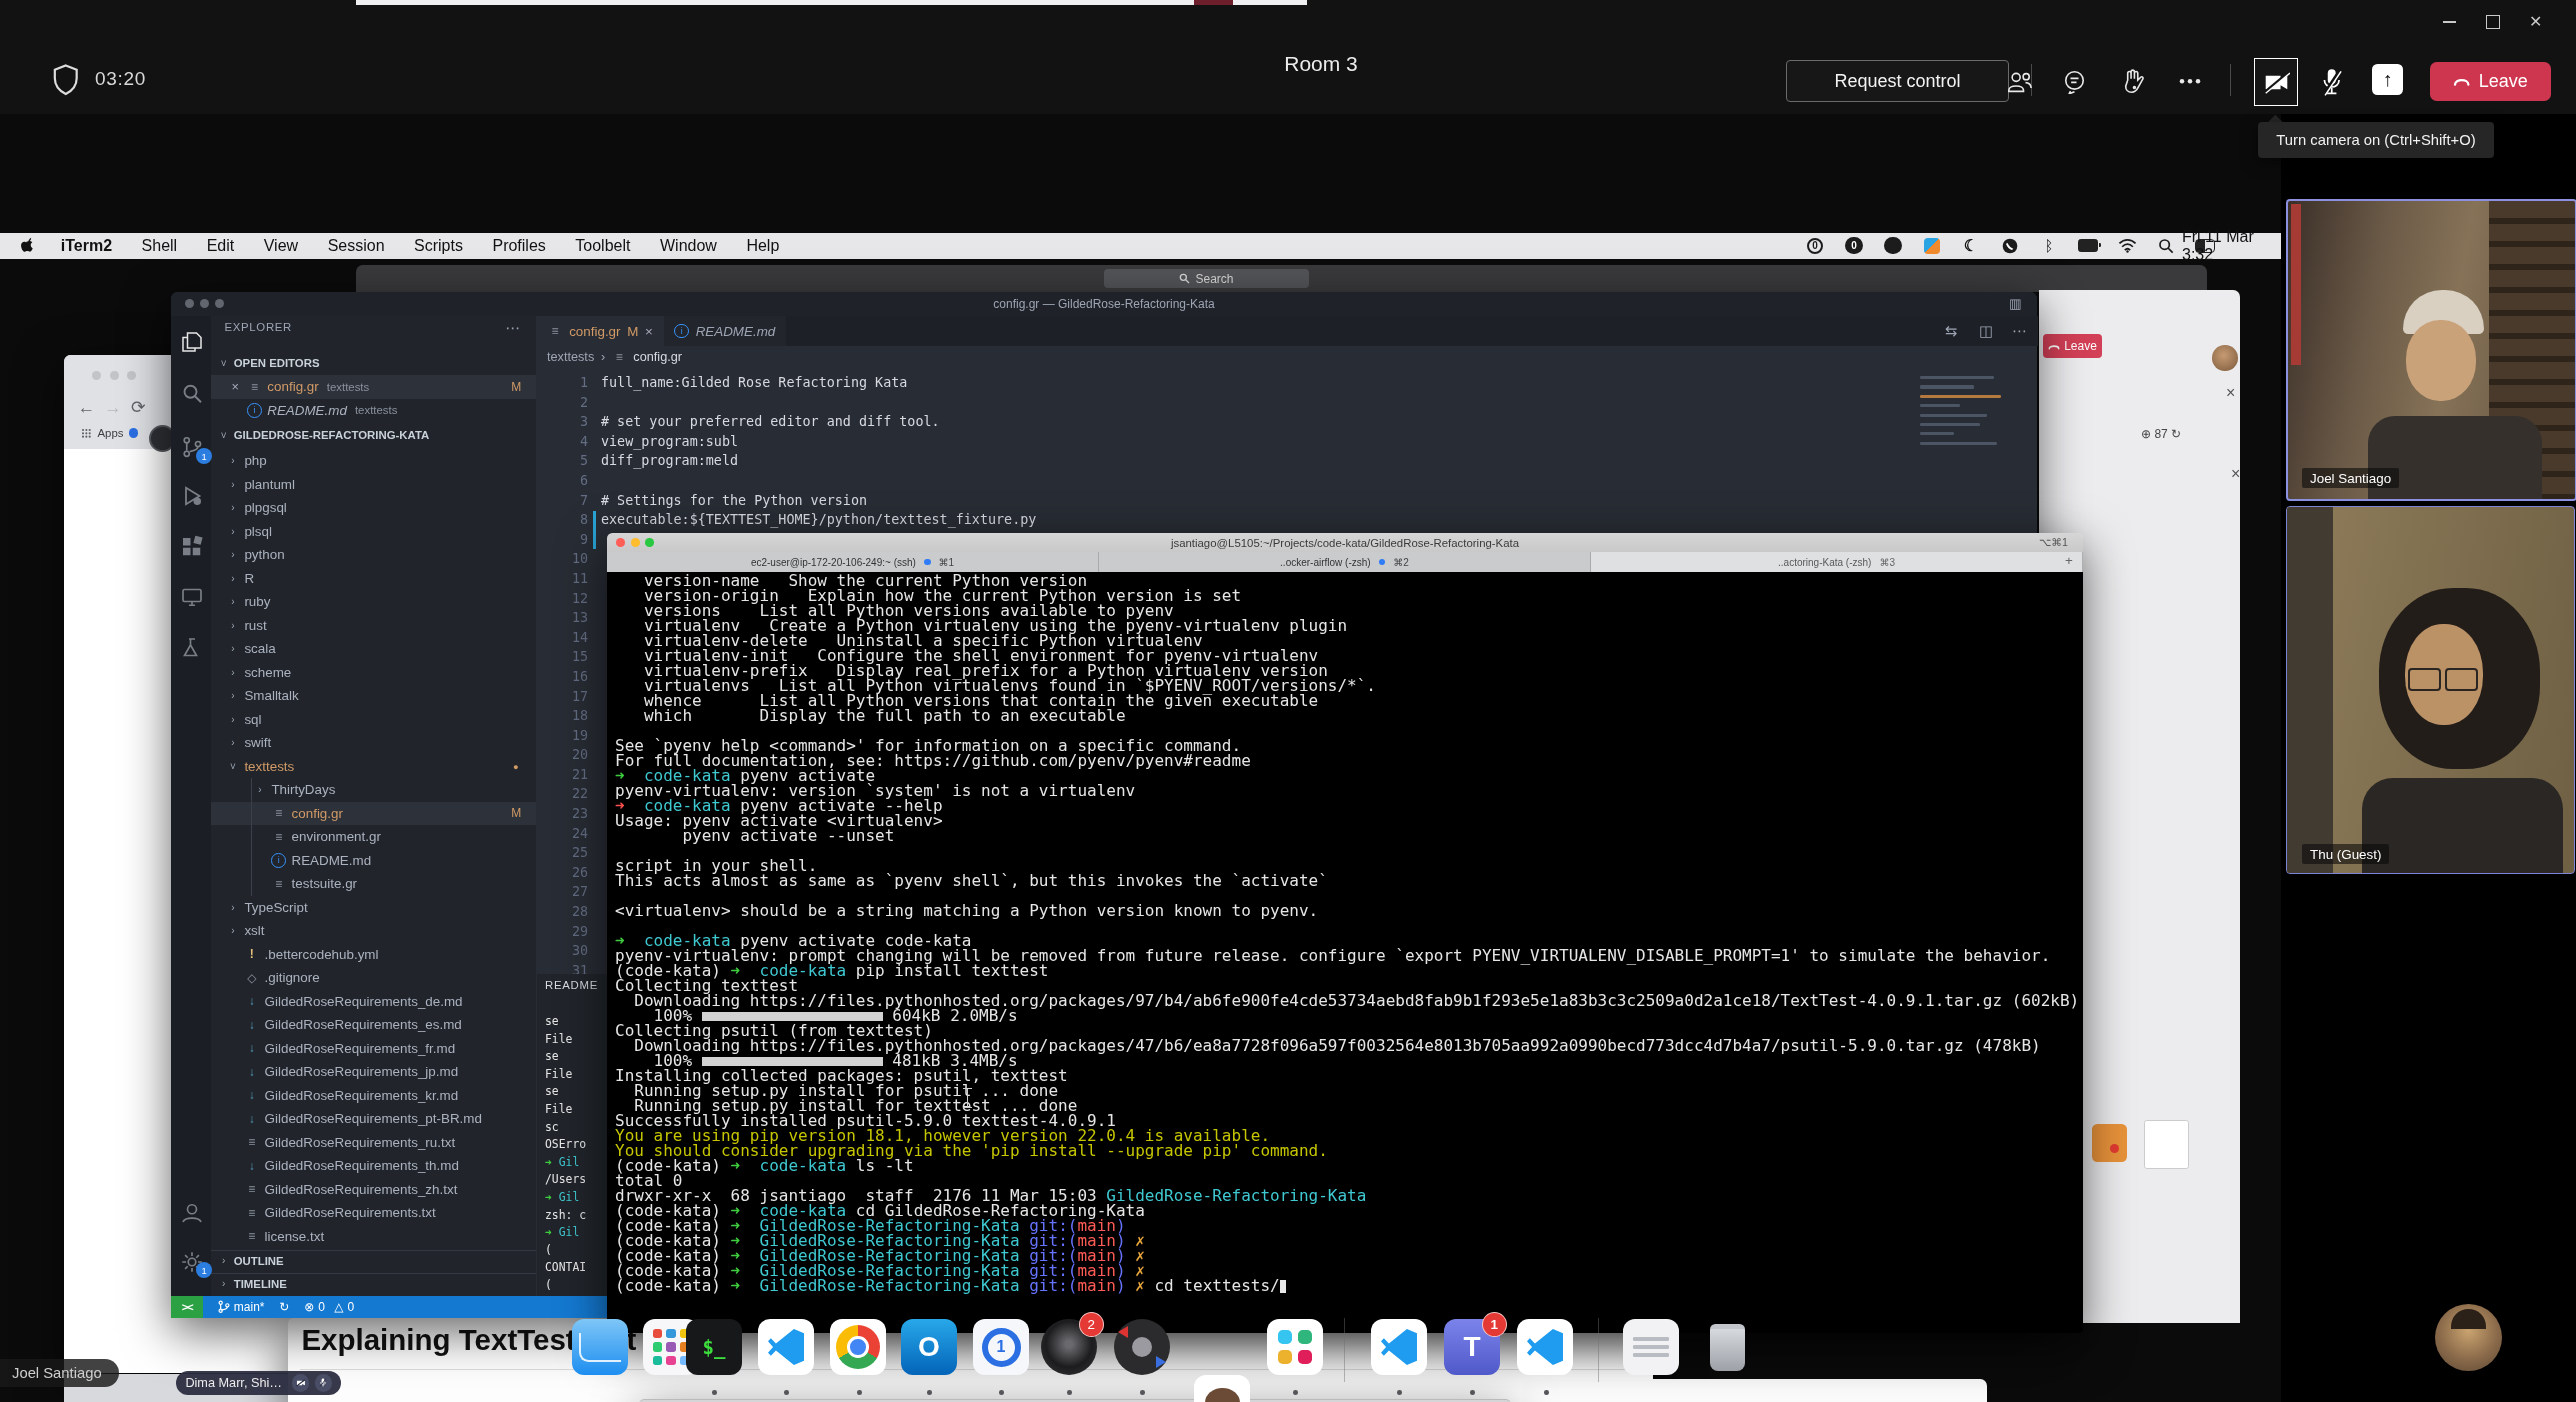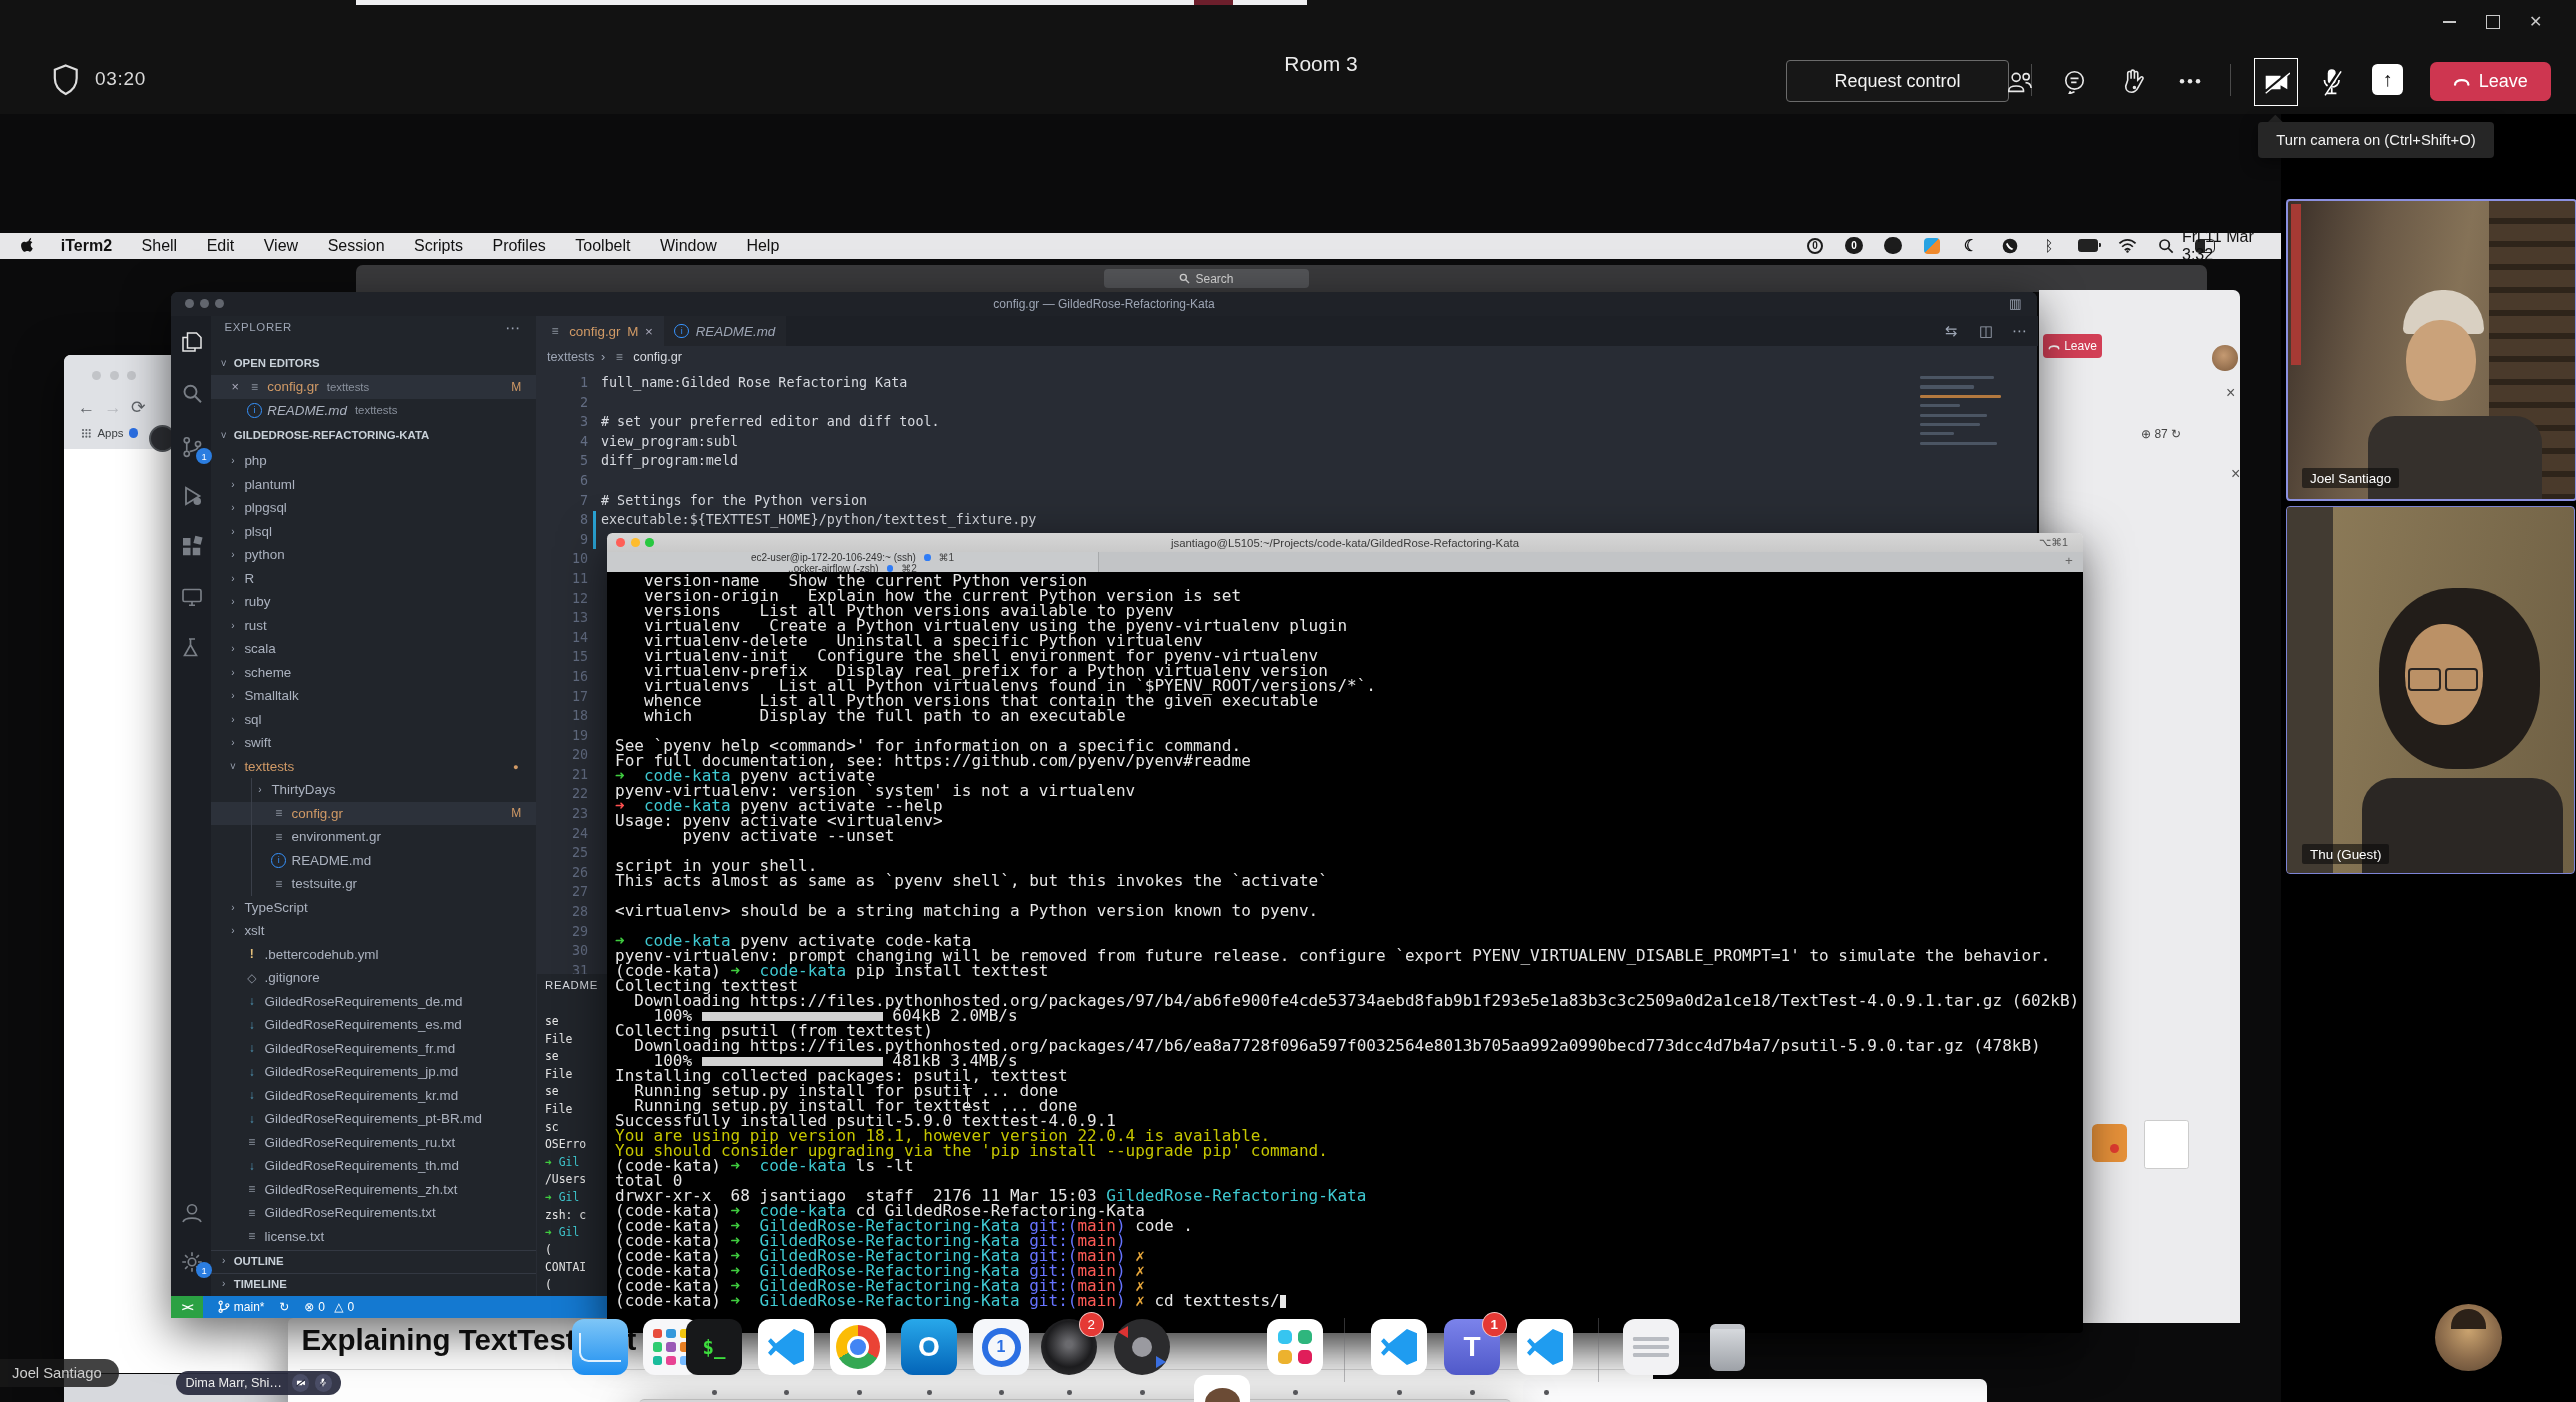--- a/index.html
+++ b/index.html
@@ -120,21 +120,21 @@
   #problines{left:545px;top:899px;font-size:11.4px;line-height:17.6px;white-space:pre;color:#c8cdd4;}
   #vstatus{left:171px;top:1182px;width:1866px;height:21.5px;background:#1479d1;display:flex;align-items:center;color:#fff;font-size:12px;}
   #remote{width:32px;height:21.5px;background:#2ba143;display:flex;align-items:center;justify-content:center;font-weight:bold;font-size:11.4px;letter-spacing:-1.3px;}
   .stitem{display:flex;align-items:center;gap:4px;margin-left:14.8px;}
 
   
   #iterm{left:607px;top:419px;width:1476px;height:800px;border-radius:5.4px 5.4px 4px 4px;}
   #it-title{left:607px;top:419px;width:1476px;height:19px;background:linear-gradient(#d6d6d6,#c9c9c9);border-radius:5.4px 5.4px 0 0;display:flex;align-items:center;justify-content:center;color:#3a3a3a;font-size:11.4px;}
   .itdot{top:424px;width:8.7px;height:8.7px;border-radius:50%;}
   #it-key{left:2039px;top:422px;color:#555;font-size:10.7px;}
-  #it-tabs{left:607px;top:438px;width:1476px;height:20px;background:#c2c4c6;display:flex;flex-direction:column;}
+  #it-tabs{left:607px;top:438px;width:1476px;height:20px;background:#c2c4c6;display:flex;}
   .ttab{width:492px;height:20px;display:flex;align-items:center;justify-content:center;gap:8px;font-size:10px;color:#333;border-right:0.7px solid #a8aaac;box-sizing:border-box;background:#c9cbcd;}
   .ttab.act{background:#e9eaeb;}
   .tdot{width:6.7px;height:6.7px;border-radius:50%;background:#2f7cf6;}
   .tkey{color:#444;}
   #it-new{left:2065px;top:439px;color:#666;font-size:13.4px;}
   #term{left:607px;top:458px;width:1476px;height:761px;background:#000;padding:1.3px 0 0 8px;box-sizing:border-box;border-radius:0 0 4px 4px;}
   .tl{height:15px;line-height:15px;white-space:pre;font-size:16px;font-family:"DejaVu Sans Mono","DejaVu Sans",monospace;}
   .tw{color:#e6e6e6}.tg{color:#3fcc3f}.tr{color:#ff5050}.tc{color:#3fc9d1}.ty{color:#c6c600}.tb{color:#6673ff}.tm{color:#ff5b56}.tx{color:#e8a73a}
   .pbar{display:inline-block;width:181px;height:9.4px;background:#d2d2d2;vertical-align:middle;}
   .cur{display:inline-block;width:6.7px;height:12.7px;background:#e8e8e8;vertical-align:middle;}
@@ -758,21 +758,20 @@
       <div class="tl"><span class="tw">Installing collected packages: psutil, texttest</span></div>
       <div class="tl"><span class="tw">  Running setup.py install for psutil ... done</span></div>
       <div class="tl"><span class="tw">  Running setup.py install for texttest ... done</span></div>
       <div class="tl"><span class="tw">Successfully installed psutil-5.9.0 texttest-4.0.9.1</span></div>
       <div class="tl"><span class="ty">You are using pip version 18.1, however version 22.0.4 is available.</span></div>
       <div class="tl"><span class="ty">You should consider upgrading via the 'pip install --upgrade pip' command.</span></div>
       <div class="tl"><span class="tw">(code-kata) </span><span class="tg">➜  </span><span class="tc">code-kata</span><span class="tw"> ls -lt</span></div>
       <div class="tl"><span class="tw">total 0</span></div>
       <div class="tl"><span class="tw">drwxr-xr-x  68 jsantiago  staff  2176 11 Mar 15:03 </span><span class="tc">GildedRose-Refactoring-Kata</span></div>
       <div class="tl"><span class="tw">(code-kata) </span><span class="tg">➜  </span><span class="tc">code-kata</span><span class="tw"> cd GildedRose-Refactoring-Kata</span></div>
-      <div class="tl"><span class="tw">(code-kata) </span><span class="tg">➜  </span><span class="tc">GildedRose-Refactoring-Kata</span><span class="tb"> git:(</span><span class="tm">main</span><span class="tb">)</span><span class="tw"> code .</span></div>
       <div class="tl"><span class="tw">(code-kata) </span><span class="tg">➜  </span><span class="tc">GildedRose-Refactoring-Kata</span><span class="tb"> git:(</span><span class="tm">main</span><span class="tb">)</span></div>
       <div class="tl"><span class="tw">(code-kata) </span><span class="tg">➜  </span><span class="tc">GildedRose-Refactoring-Kata</span><span class="tb"> git:(</span><span class="tm">main</span><span class="tb">) </span><span class="tx">✗</span></div>
       <div class="tl"><span class="tw">(code-kata) </span><span class="tg">➜  </span><span class="tc">GildedRose-Refactoring-Kata</span><span class="tb"> git:(</span><span class="tm">main</span><span class="tb">) </span><span class="tx">✗</span></div>
       <div class="tl"><span class="tw">(code-kata) </span><span class="tg">➜  </span><span class="tc">GildedRose-Refactoring-Kata</span><span class="tb"> git:(</span><span class="tm">main</span><span class="tb">) </span><span class="tx">✗</span></div>
       <div class="tl"><span class="tw">(code-kata) </span><span class="tg">➜  </span><span class="tc">GildedRose-Refactoring-Kata</span><span class="tb"> git:(</span><span class="tm">main</span><span class="tb">) </span><span class="tx">✗</span><span class="tw"> cd texttests/</span><span class="cur"></span></div>
     </div>
   <div class="a" id="ibeam"></div>
 
   <div class="a" id="ppill">
     <span style="white-space:nowrap;overflow:hidden;text-overflow:ellipsis;max-width:101px;">Dima Marr, Shivani...</span>

